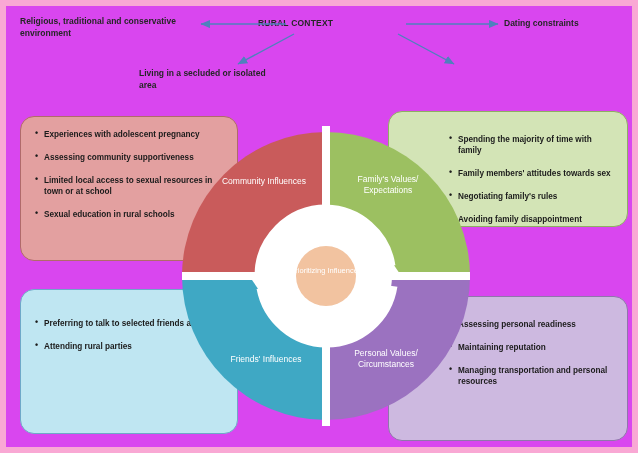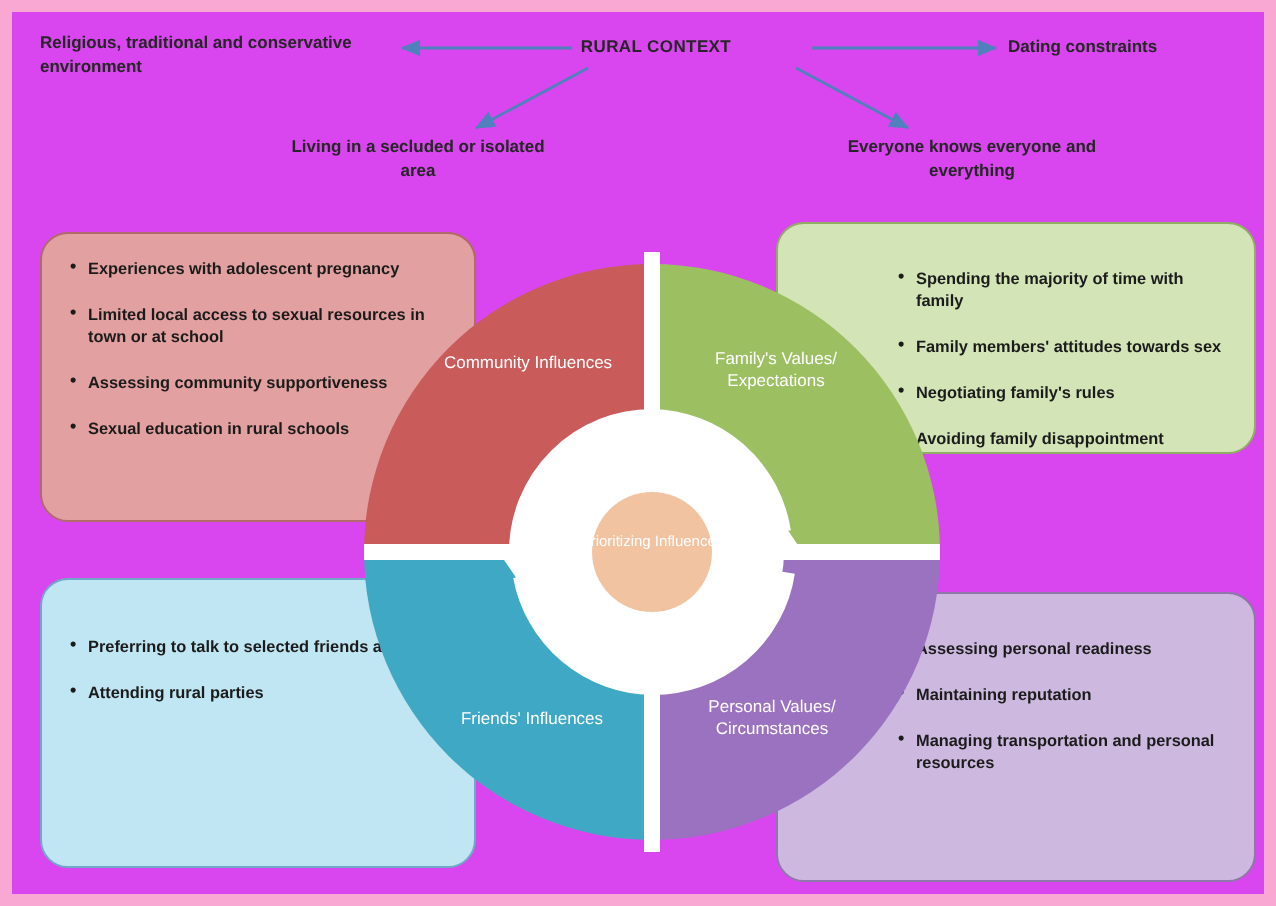--- a/index.html
+++ b/index.html
@@ -18,21 +18,21 @@
     font-family: Liberation Sans, sans-serif;
   }
 
   
   .top-label {
     position: absolute;
     font-size: 8.5px;
     font-weight: bold;
     color: #262626;
     line-height: 12px;
-    text-align: center;
+    text-align: left;
   }
   #top-left-label  { left: 14px;  top: 9px;  width: 170px; text-align: left; }
   #top-center-label{ left: 252px; top: 11px; width: 140px; letter-spacing: .2px; }
   #top-right-label { left: 498px; top: 11px; width: 130px; text-align: left; }
   #mid-left-label  { left: 133px; top: 61px; width: 140px; }
   #mid-right-label { left: 400px; top: 61px; width: 160px; }
 
   
   #arrow-layer {
     position: absolute;
@@ -131,43 +131,42 @@
 </style>
 </head>
 <body>
 
 <div id="page">
 
   <div class="top-label" id="top-left-label">Religious, traditional and conservative environment</div>
   <div class="top-label" id="top-center-label">RURAL CONTEXT</div>
   <div class="top-label" id="top-right-label">Dating constraints</div>
   <div class="top-label" id="mid-left-label">Living in a secluded or isolated area</div>
-  <div class="top-label" id="mid-right-label">Everyone knows everyone and everything</div>
 
   <svg id="arrow-layer" viewBox="0 0 638 453">
     <defs>
       <marker id="ah" markerWidth="8" markerHeight="8" refX="6.6" refY="3" orient="auto">
         <path d="M0,0 L7,3 L0,6 z" fill="#4f81bd"></path>
       </marker>
     </defs>
 
     <line x1="280" y1="18" x2="195" y2="18" stroke="#4f81bd" stroke-width="1.4" marker-end="url(#ah)"></line>
 
     <line x1="400" y1="18" x2="492" y2="18" stroke="#4f81bd" stroke-width="1.4" marker-end="url(#ah)"></line>
 
     <line x1="288" y1="28" x2="232" y2="58" stroke="#4f81bd" stroke-width="1.4" marker-end="url(#ah)"></line>
 
     <line x1="392" y1="28" x2="448" y2="58" stroke="#4f81bd" stroke-width="1.4" marker-end="url(#ah)"></line>
   </svg>
 
   <div class="panel" id="panel-community">
     <ul>
       <li>Experiences with adolescent pregnancy</li>
+      <li>Assessing community supportiveness</li>
       <li>Limited local access to sexual resources in town or at school</li>
-      <li>Assessing community supportiveness</li>
       <li>Sexual education in rural schools</li>
     </ul>
   </div>
 
   <div class="panel" id="panel-family">
     <ul>
       <li>Spending the majority of time with family</li>
       <li>Family members' attitudes towards sex</li>
       <li>Negotiating family's rules</li>
       <li>Avoiding family disappointment</li>

